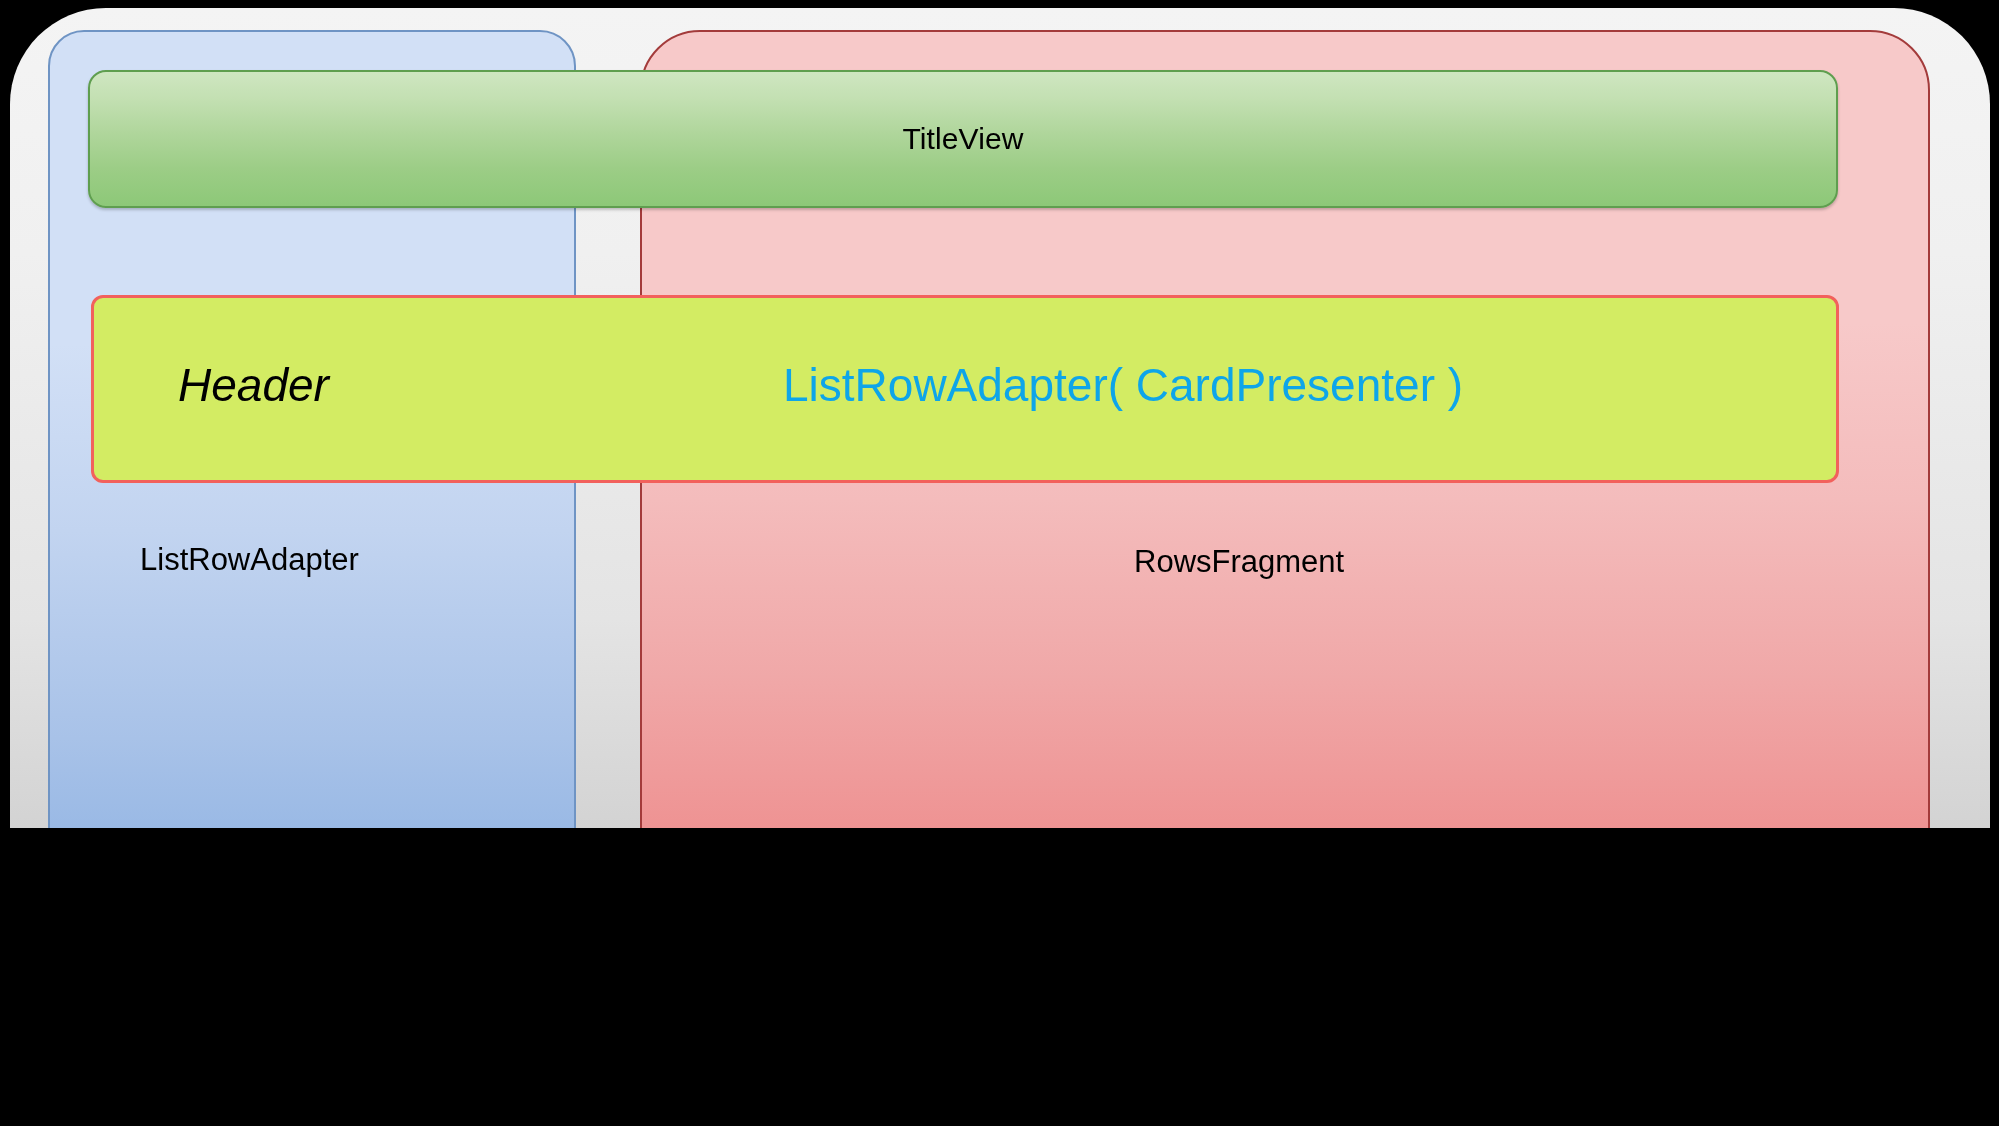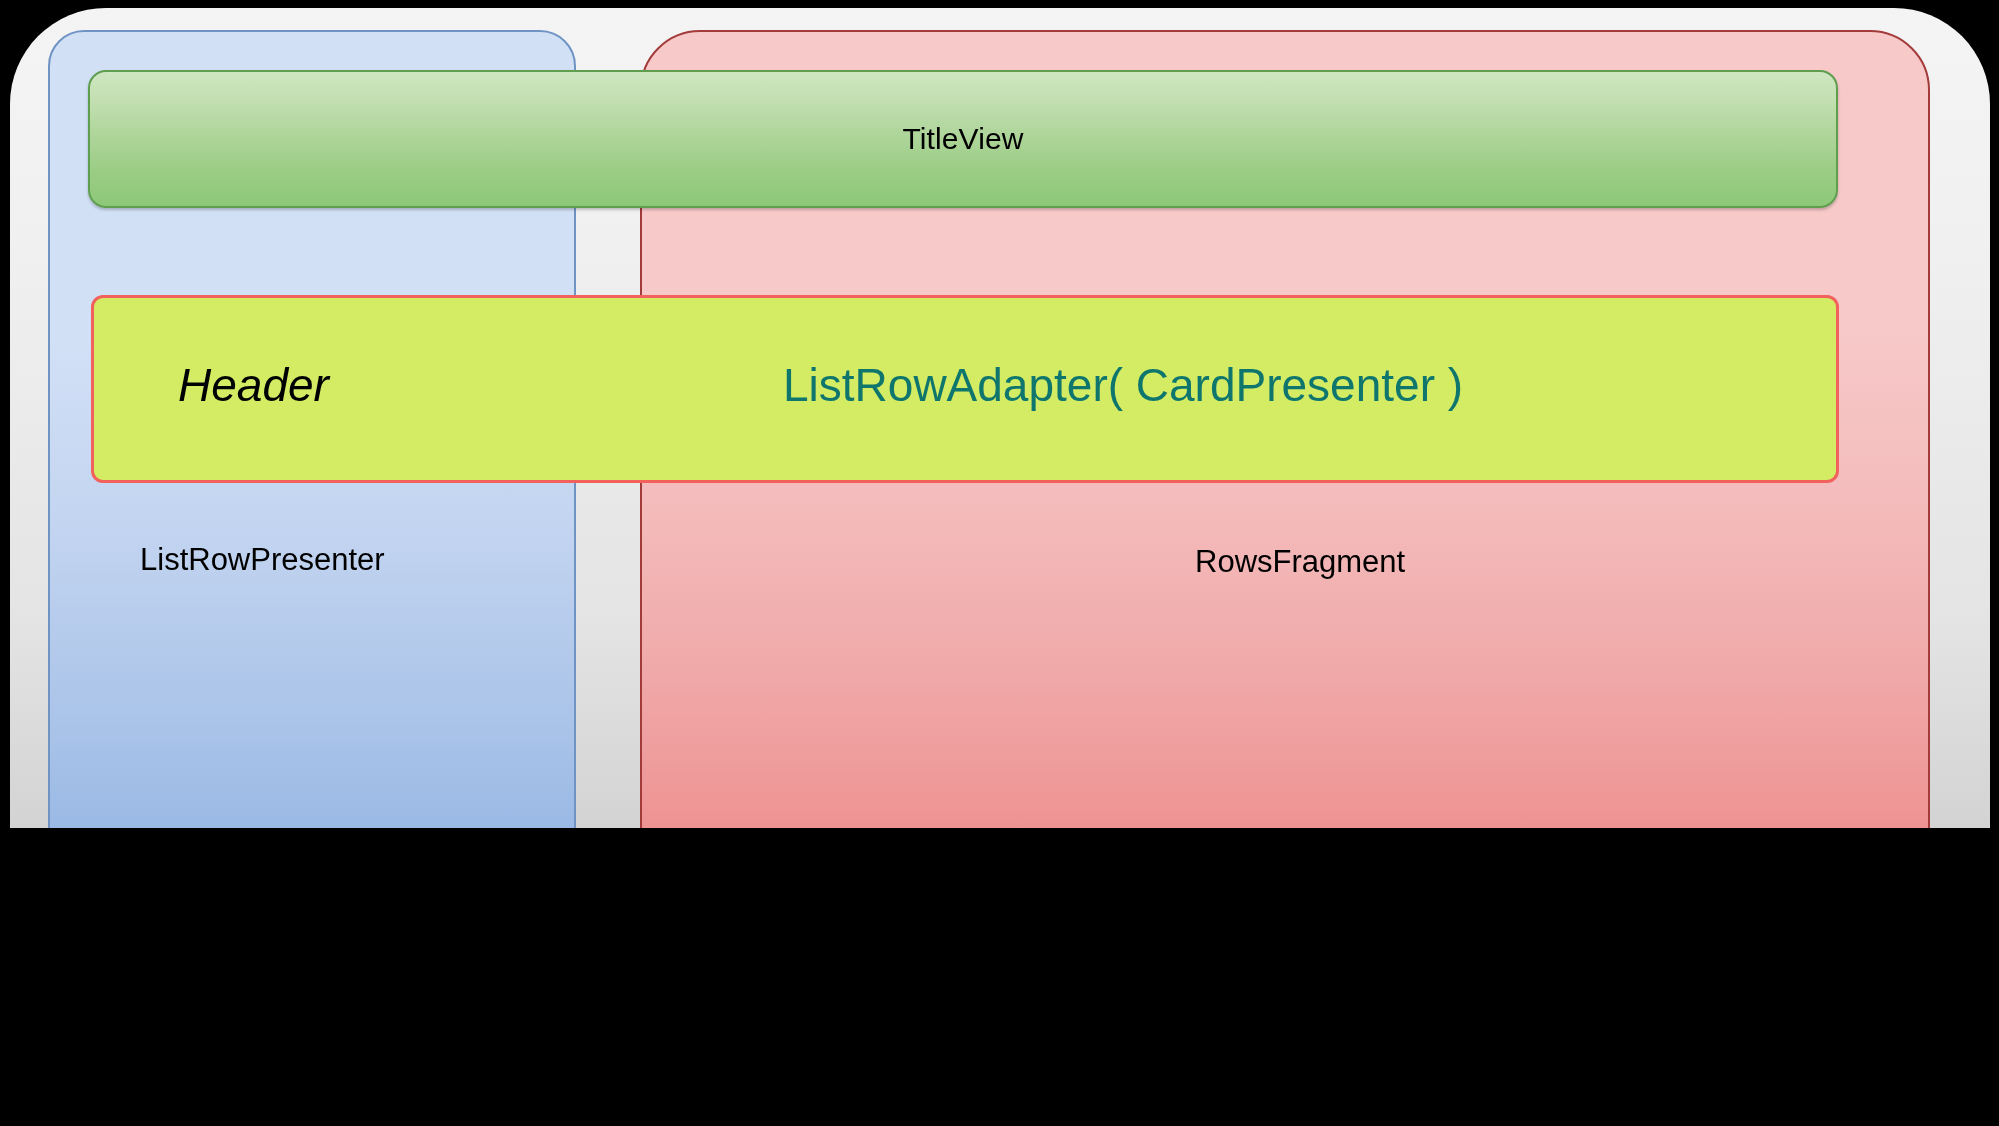--- a/index.html
+++ b/index.html
@@ -114,35 +114,35 @@
     white-space: nowrap;
     line-height: 1;
     font-style: italic;
   }
 
   .band-cards-label {
     position: absolute;
     left: 783px;
     top: 362px;
     font-size: 46px;
-    color: #0f766e;
+    color: #0ea5e9;
     white-space: nowrap;
     line-height: 1;
   }
 
   
   .fragment-caption {
     position: absolute;
     font-size: 31px;
     color: #000000;
     white-space: nowrap;
     line-height: 1;
   }
   .caption-headers { left: 140px; top: 544px; }
-  .caption-rows    { left: 1195px; top: 546px; }
+  .caption-rows    { left: 1134px; top: 546px; }
 </style>
 </head>
 <body>
 
 <div id="stage">
 
   <div class="outer-frame"></div>
 
   <div class="panel-headers"></div>
 
@@ -152,17 +152,17 @@
     <span class="titleview-label">TitleView</span>
   </div>
 
   <div class="row-band"></div>
 
 
   <div class="band-header-label">Header</div>
 
   <div class="band-cards-label">ListRowAdapter( CardPresenter )</div>
 
-  <div class="fragment-caption caption-headers">ListRowPresenter</div>
+  <div class="fragment-caption caption-headers">ListRowAdapter</div>
 
   <div class="fragment-caption caption-rows">RowsFragment</div>
 
 </div>
 
 </body></html>

